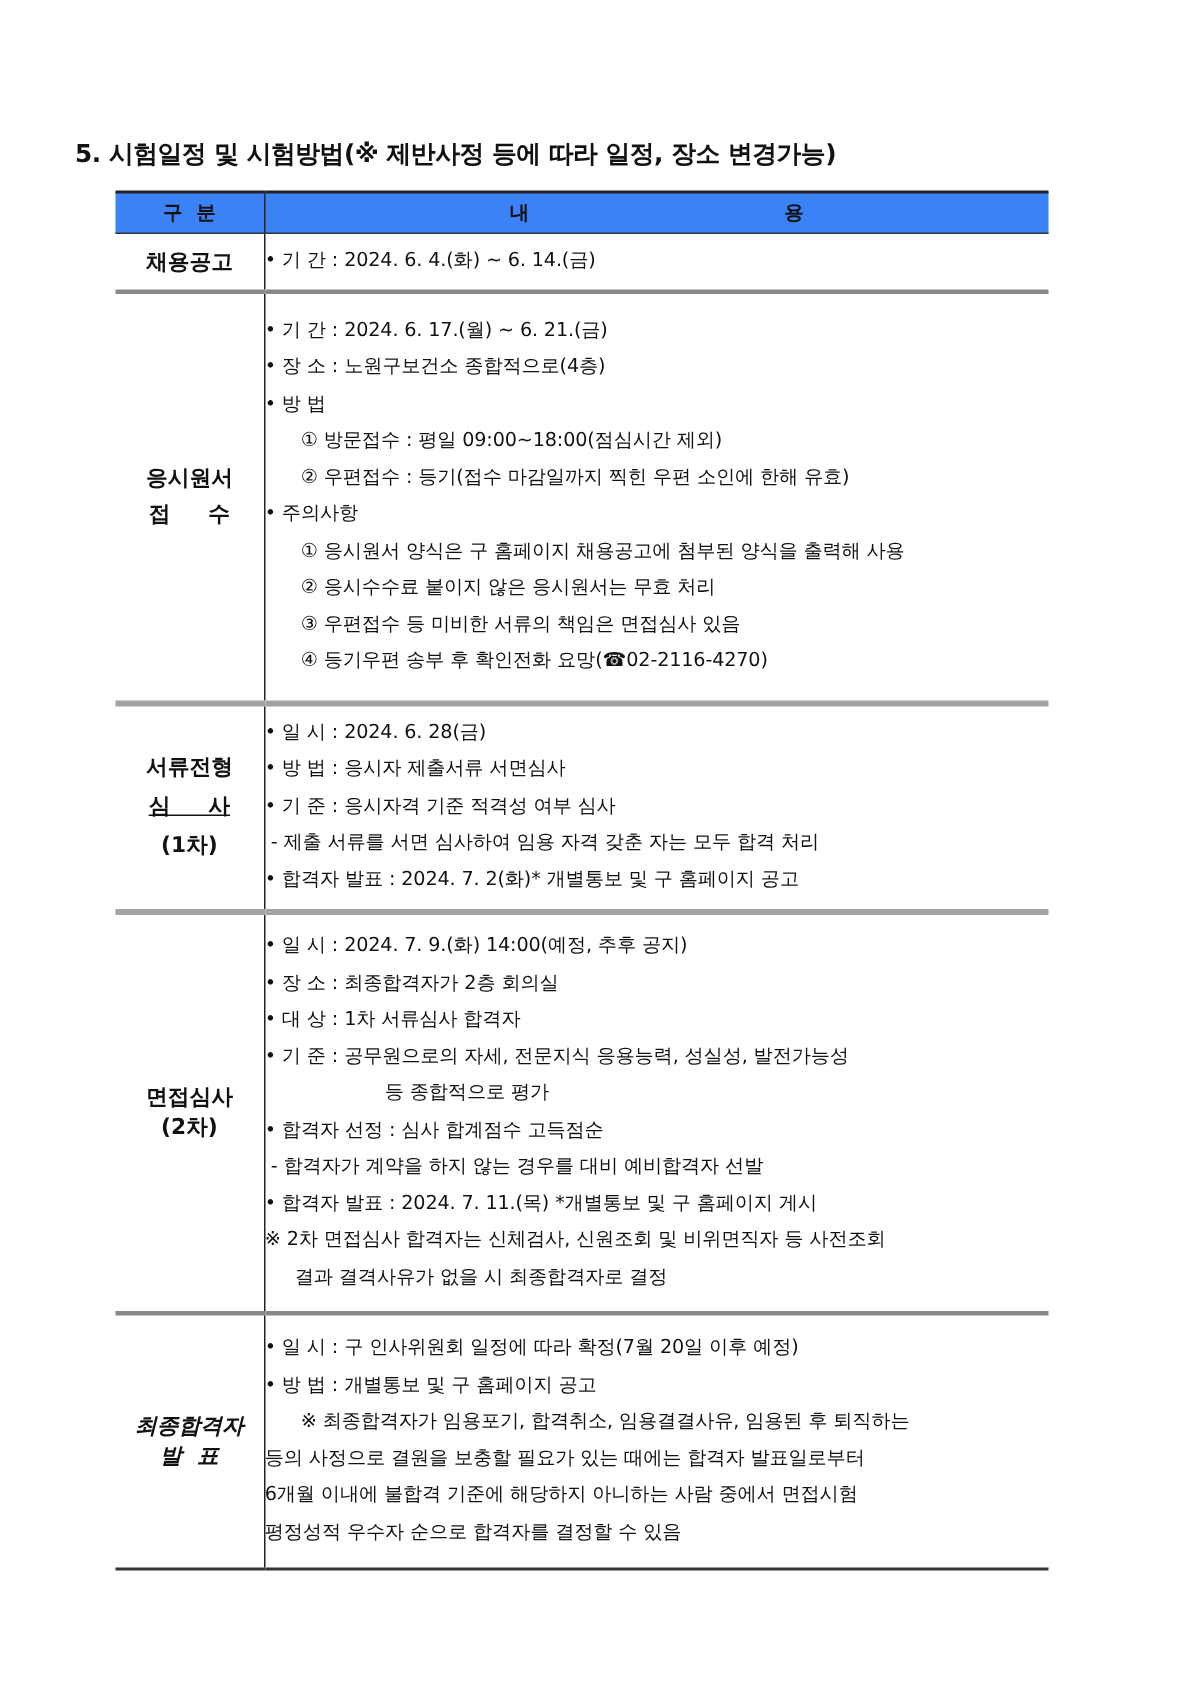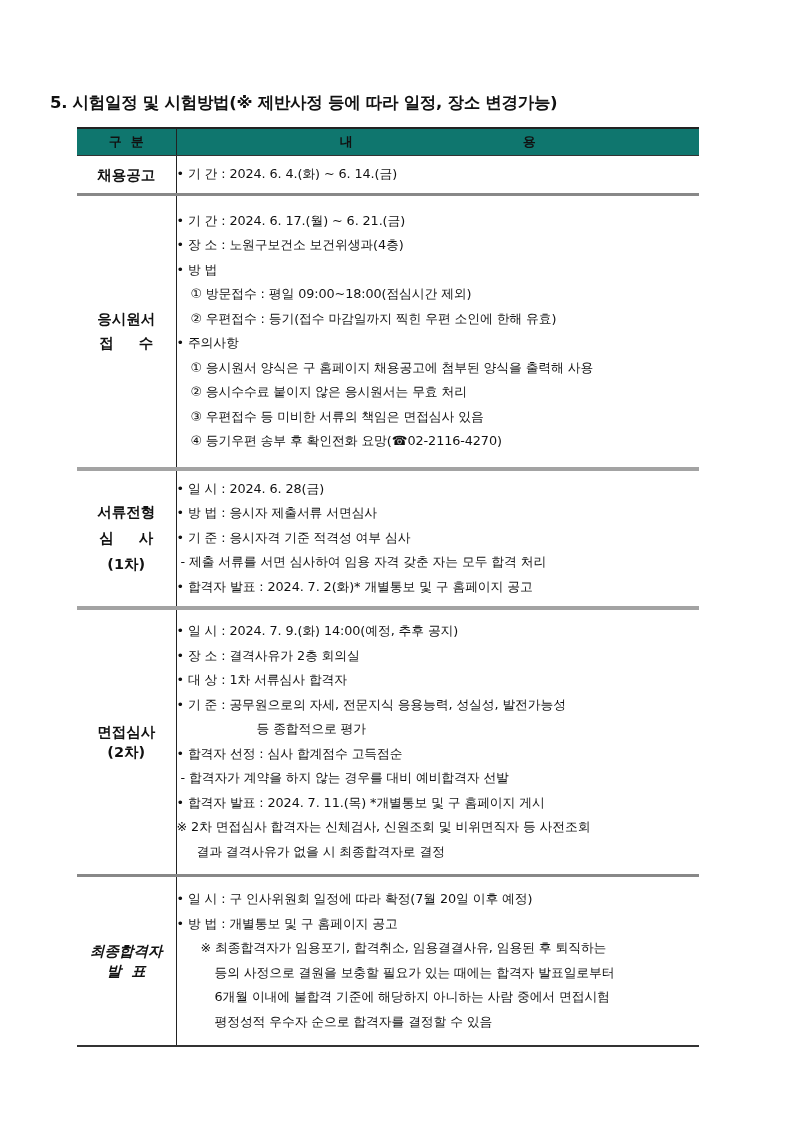--- a/index.html
+++ b/index.html
@@ -3,32 +3,32 @@
 <meta charset="utf-8">
 <style>
   html, body { margin:0; padding:0; background:#ffffff; }
   body { width:793px; height:1121px; position:relative; overflow:hidden;
          font-family:"DejaVu Sans", "Liberation Sans", sans-serif; color:#111; }
   .title { position:absolute; left:50px; top:92px; font-size:16.5px; font-weight:bold; letter-spacing:-0.3px; white-space:nowrap; }
   table.sched { position:absolute; left:77px; top:127px; width:622px; border-collapse:collapse; table-layout:fixed; }
   table.sched td, table.sched th { padding:0; vertical-align:middle; }
   col.c1 { width:99px; }
   col.c2 { width:523px; }
-  .hdr th { background:#0f766e; height:26px; font-size:13px; font-weight:bold; border-top:2px solid #222; border-bottom:1px solid #333; text-align:center; }
+  .hdr th { background:#3b82f6; height:26px; font-size:13px; font-weight:bold; border-top:2px solid #222; border-bottom:1px solid #333; text-align:center; }
   .hdr th.h1 { border-right:1px solid #222; }
   .hdr .h2 span.a { margin-right:170px; }
   td.label { border-right:1px solid #222; text-align:center; font-weight:bold; font-size:14.5px; line-height:24px; }
   td.content { padding:5px 0 5px 10px; font-size:12.8px; line-height:24.5px; letter-spacing:-0.1px; }
   tr.r-thin td { border-bottom:4px solid #a3a3a3; }
   tr.r-gray td { border-bottom:3px solid #888; }
   tr.r-last td { border-bottom:2px solid #333; }
   .line { white-space:nowrap; }
-  .ind1 { padding-left:14px; }
+  .ind1 { padding-left:24px; }
   .ind-note { padding-left:24px; }
-  .ind-cont { padding-left:38px; }
+  .ind-cont { }
   .ind-cont2 { padding-left:80px; }
   .ind-dash { padding-left:4px; }
   .ind-cont3 { padding-left:36px; }
 </style>
 </head>
 <body>
 
 <div class="title">5. 시험일정 및 시험방법(※ 제반사정 등에 따라 일정, 장소 변경가능)</div>
 
 <table class="sched">
@@ -53,55 +53,55 @@
     </td>
   </tr>
 
   <tr class="r-thin" style="height:274px;">
     <td class="label">
       <div>응시원서</div>
       <div style="white-space:pre;">접     수</div>
     </td>
     <td class="content">
       <div class="line">• 기  간 : 2024. 6. 17.(월) ~ 6. 21.(금)</div>
-      <div class="line">• 장  소 : 노원구보건소 보건위생과(4층)</div>
+      <div class="line">• 장  소 : 노원구보건소 종합적으로(4층)</div>
       <div class="line">• 방  법</div>
       <div class="line ind1">① 방문접수 : 평일 09:00~18:00(점심시간 제외)</div>
       <div class="line ind1">② 우편접수 : 등기(접수 마감일까지 찍힌 우편 소인에 한해 유효)</div>
       <div class="line">• 주의사항</div>
       <div class="line ind1">① 응시원서 양식은 구 홈페이지 채용공고에 첨부된 양식을 출력해 사용</div>
       <div class="line ind1">② 응시수수료 붙이지 않은 응시원서는 무효 처리</div>
       <div class="line ind1">③ 우편접수 등 미비한 서류의 책임은 면접심사 있음</div>
       <div class="line ind1">④ 등기우편 송부 후 확인전화 요망(☎02-2116-4270)</div>
     </td>
   </tr>
 
   <tr class="r-thin" style="height:139px;">
     <td class="label" style="line-height:26px;">
       <div>서류전형</div>
-      <div style="white-space:pre;">심     사</div>
+      <div style="white-space:pre;text-decoration:underline;">심     사</div>
       <div>(1차)</div>
     </td>
     <td class="content">
       <div class="line">• 일  시 : 2024. 6. 28(금)</div>
       <div class="line">• 방  법 : 응시자 제출서류 서면심사</div>
       <div class="line">• 기  준 : 응시자격 기준 적격성 여부 심사</div>
       <div class="line ind-dash">- 제출 서류를 서면 심사하여 임용 자격 갖춘 자는 모두 합격 처리</div>
       <div class="line">• 합격자 발표 : 2024. 7. 2(화)* 개별통보 및 구 홈페이지 공고</div>
     </td>
   </tr>
 
   <tr class="r-gray" style="height:268px;">
     <td class="label" style="line-height:20px;">
       <div>면접심사</div>
       <div>(2차)</div>
     </td>
     <td class="content">
       <div class="line">• 일  시 : 2024. 7. 9.(화) 14:00(예정, 추후 공지)</div>
-      <div class="line">• 장  소 : 결격사유가 2층 회의실</div>
+      <div class="line">• 장  소 : 최종합격자가 2층 회의실</div>
       <div class="line">• 대  상 : 1차 서류심사 합격자</div>
       <div class="line">• 기  준 : 공무원으로의 자세, 전문지식 응용능력, 성실성, 발전가능성</div>
       <div class="line ind-cont2">등 종합적으로 평가</div>
       <div class="line">• 합격자 선정 : 심사 합계점수 고득점순</div>
       <div class="line ind-dash">- 합격자가 계약을 하지 않는 경우를 대비 예비합격자 선발</div>
       <div class="line">• 합격자 발표 : 2024. 7. 11.(목) *개별통보 및 구 홈페이지 게시</div>
       <div class="line">※ 2차 면접심사 합격자는 신체검사, 신원조회 및 비위면직자 등 사전조회</div>
       <div class="line ind-cont3" style="padding-left:20px;">결과 결격사유가 없을 시 최종합격자로 결정</div>
     </td>
   </tr>

